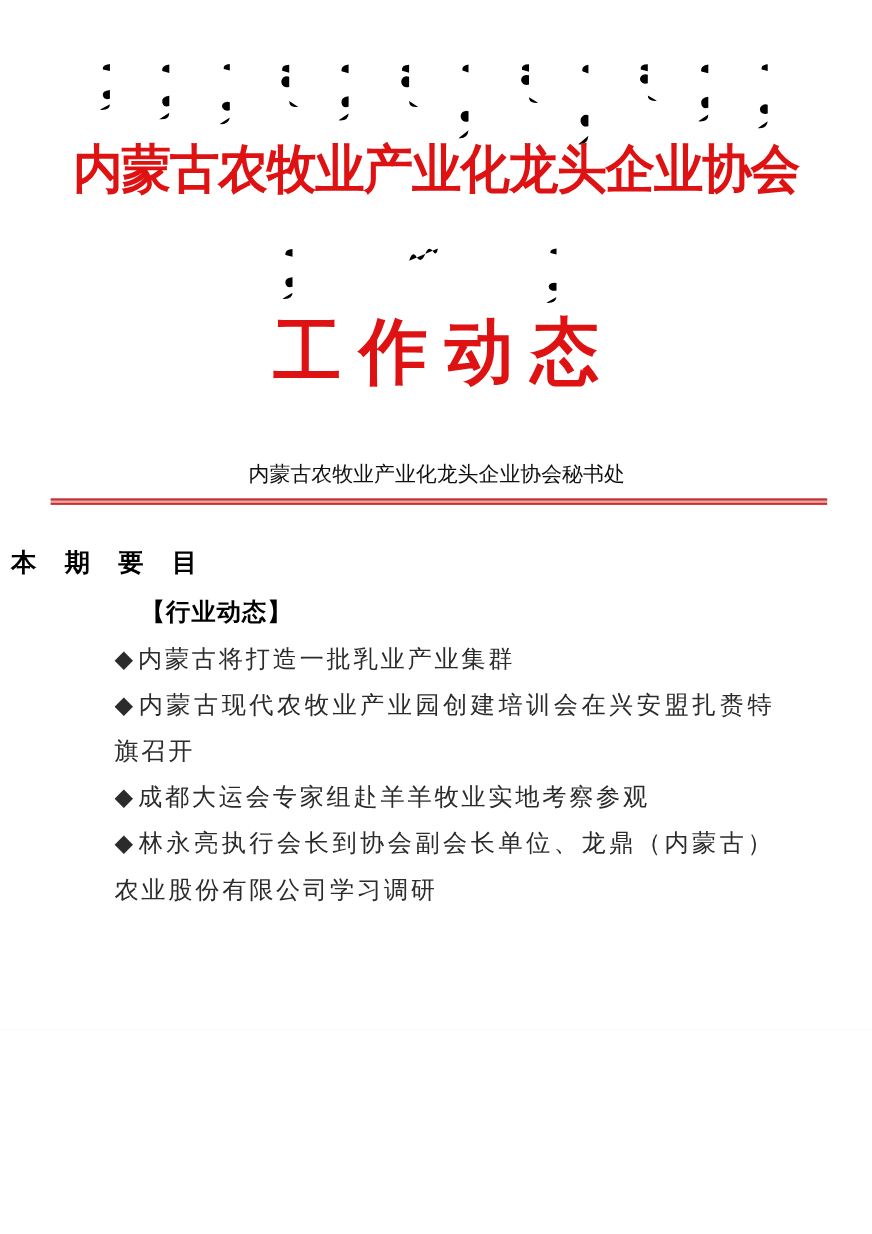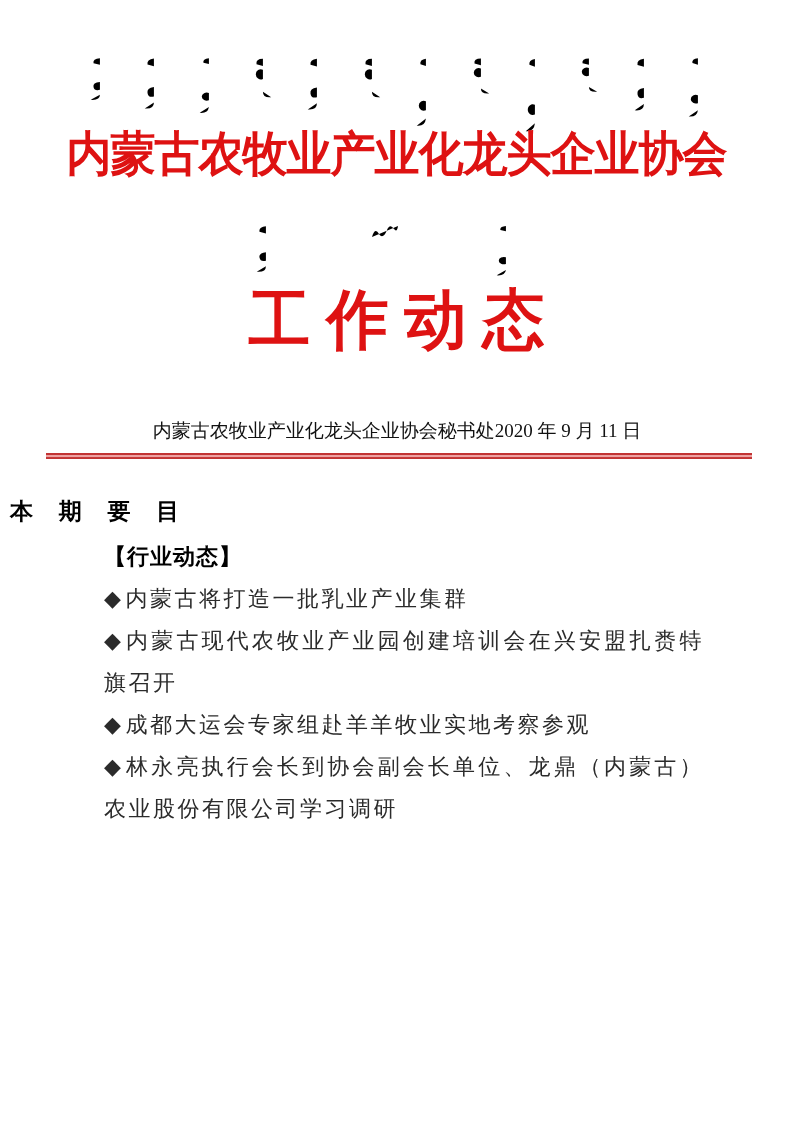--- a/index.html
+++ b/index.html
@@ -54,21 +54,21 @@
     font-size:23px;font-weight:700;letter-spacing:10px;text-indent:10px;
     color:#000;
   }
   .toc{
     position:absolute;top:536px;left:104px;width:600px;
     font-size:22px;line-height:42px;letter-spacing:2.5px;
     text-align:justify;
   }
   .toc-section-label{
     font-family:"Liberation Sans","DejaVu Sans",sans-serif;
-    font-weight:700;color:#000;letter-spacing:1px;
+    font-weight:700;color:#000;letter-spacing:1px;margin-left:24px;
   }
   .toc-item{color:#2b2b2b;}
   .toc-bullet{color:#2b2b2b;margin-right:2px;}
   
   .page-number{
     position:absolute;top:1042px;left:0;width:100%;
     text-align:center;font-size:16px;color:#111;letter-spacing:2px;
   }
 </style>
 </head>
@@ -144,21 +144,20 @@
     <svg class="mg" width="22" height="56">
         <use href="#mg-c"></use>
       </svg>
   </div>
 
   <div class="bulletin-title">工作动态</div>
 
 
   <div class="pub-line">
     <span>内蒙古农牧业产业化龙头企业协会秘书处</span>
-    <span>2020 年 9 月 11 日</span>
   </div>
 
   <div class="red-rule"></div>
 
   <div class="toc-heading">本 期 要 目</div>
 
   <div class="toc">
     <div class="toc-section-label">【行业动态】</div>
     <div class="toc-item"><span class="toc-bullet">◆</span><span>内蒙古将打造一批乳业产业集群</span></div>
     <div class="toc-item"><span class="toc-bullet">◆</span><span>内蒙古现代农牧业产业园创建培训会在兴安盟扎赉特旗召开</span></div>

